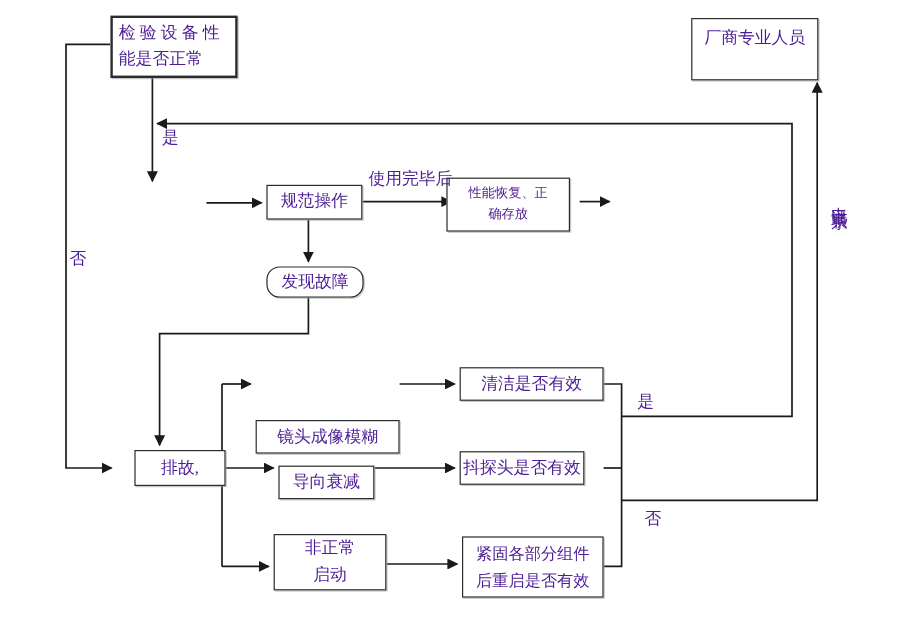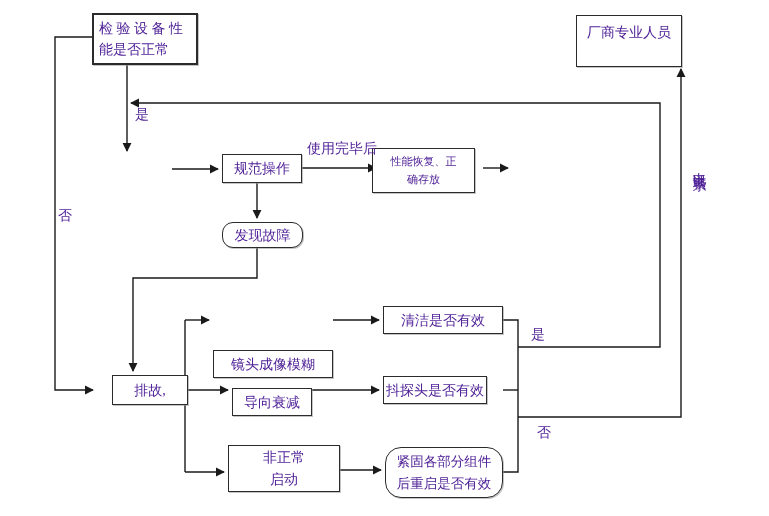--- a/index.html
+++ b/index.html
@@ -111,28 +111,28 @@
 
 
   <div class="node" style="left:222px;top:222px;width:81px;height:26px;border-radius:11px;">发现故障</div>
 
   <div class="node" style="left:97px;top:375px;width:76px;height:30px;margin-left:15px;">排故,</div>
 
   <div class="node" style="left:213px;top:306px;width:120px;height:28px;margin-top:44px;">镜头成像模糊</div>
 
   <div class="node" style="left:232px;top:388px;width:80px;height:28px;">导向衰减</div>
 
-  <div class="node" style="left:228px;top:445px;width:112px;height:47px;line-height:1.55;">非正常
+  <div class="node" style="left:228px;top:445px;width:94px;height:47px;line-height:1.55;">非正常
 启动</div>
 
   <div class="node" style="left:383px;top:306px;width:120px;height:28px;">清洁是否有效</div>
 
   <div class="node" style="left:383px;top:376px;width:104px;height:28px;">抖探头是否有效</div>
 
-  <div class="node" style="left:385px;top:447px;width:118px;height:51px;font-size:13.5px;line-height:1.6;border-radius:16px;">紧固各部分组件
+  <div class="node" style="left:385px;top:447px;width:118px;height:51px;font-size:13.5px;line-height:1.6;">紧固各部分组件
 后重启是否有效</div>
 
   <span class="edge-label" style="left:135px;top:106px;">是</span>
 
   <span class="edge-label" style="left:58px;top:207px;">否</span>
 
   <span class="edge-label" style="left:307px;top:140px;font-family:Liberation Mono, monospace;">使用完毕后</span>
 
   <span class="edge-label" style="left:531px;top:326px;">是</span>
 

